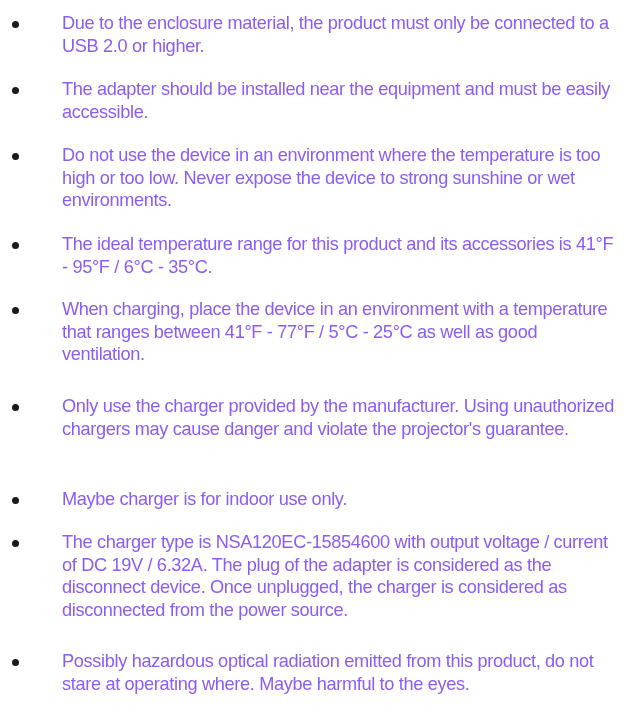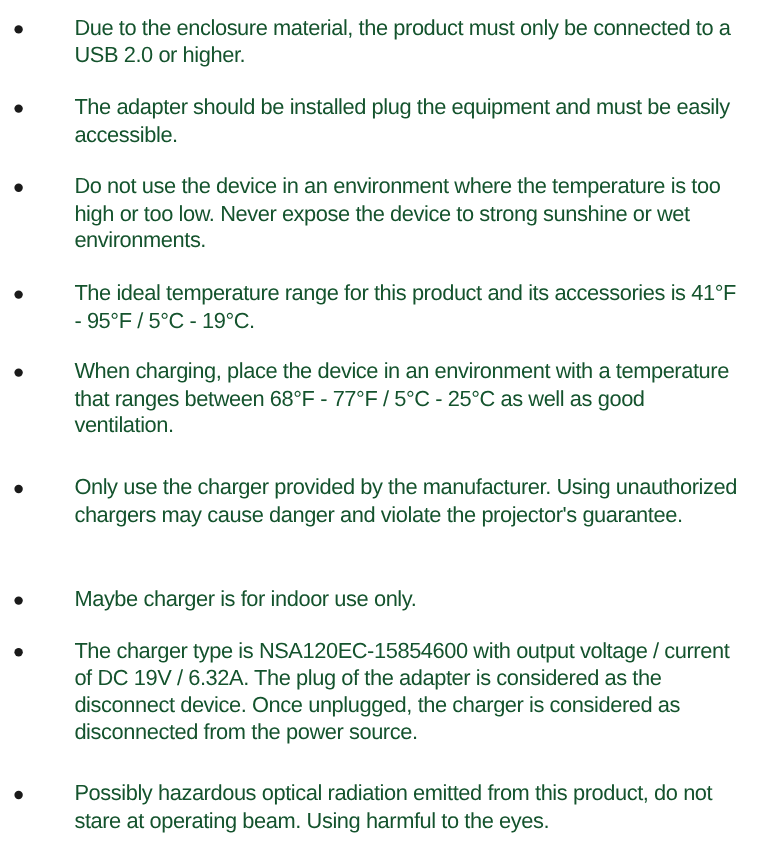--- a/index.html
+++ b/index.html
@@ -9,56 +9,56 @@
     color: #2b2b2b;
   }
   .item { position: absolute; left: 0; width: 636px; }
   .bullet {
     position: absolute; left: 12px; top: 9px;
     width: 7px; height: 7px; border-radius: 50%; background: #1a1a1a;
   }
   .text {
     position: absolute; left: 62px; width: 560px;
     font-size: 18.2px; line-height: 22.5px; letter-spacing: -0.35px;
-    font-weight: normal; color: #14532d;
+    font-weight: normal; color: #8b5cf6;
   }
 </style>
 </head>
 <body>
 
 <div>
   <div class="item" style="top:12px;">
     <span class="bullet"></span>
     <div class="text">Due to the enclosure material, the product must only be connected to a USB 2.0 or higher.</div>
   </div>
   <div class="item" style="top:78px;">
     <span class="bullet"></span>
-    <div class="text">The adapter should be installed plug the equipment and must be easily accessible.</div>
+    <div class="text">The adapter should be installed near the equipment and must be easily accessible.</div>
   </div>
   <div class="item" style="top:144px;">
     <span class="bullet"></span>
     <div class="text">Do not use the device in an environment where the temperature is too high or too low. Never expose the device to strong sunshine or wet environments.</div>
   </div>
   <div class="item" style="top:233px;">
     <span class="bullet"></span>
-    <div class="text">The ideal temperature range for this product and its accessories is 41°F - 95°F / 5°C - 19°C.</div>
+    <div class="text">The ideal temperature range for this product and its accessories is 41°F - 95°F / 6°C - 35°C.</div>
   </div>
   <div class="item" style="top:298px;">
     <span class="bullet"></span>
-    <div class="text">When charging, place the device in an environment with a temperature that ranges between 68°F - 77°F / 5°C - 25°C as well as good ventilation.</div>
+    <div class="text">When charging, place the device in an environment with a temperature that ranges between 41°F - 77°F / 5°C - 25°C as well as good ventilation.</div>
   </div>
   <div class="item" style="top:395px;">
     <span class="bullet"></span>
     <div class="text">Only use the charger provided by the manufacturer. Using unauthorized chargers may cause danger and violate the projector's guarantee.</div>
   </div>
   <div class="item" style="top:488px;">
     <span class="bullet"></span>
     <div class="text">Maybe charger is for indoor use only.</div>
   </div>
   <div class="item" style="top:531px;">
     <span class="bullet"></span>
     <div class="text">The charger type is NSA120EC-15854600 with output voltage / current of DC 19V / 6.32A. The plug of the adapter is considered as the disconnect device. Once unplugged, the charger is considered as disconnected from the power source.</div>
   </div>
   <div class="item" style="top:650px;">
     <span class="bullet"></span>
-    <div class="text">Possibly hazardous optical radiation emitted from this product, do not stare at operating beam. Using harmful to the eyes.</div>
+    <div class="text">Possibly hazardous optical radiation emitted from this product, do not stare at operating where. Maybe harmful to the eyes.</div>
   </div>
 </div>
 
 </body></html>

